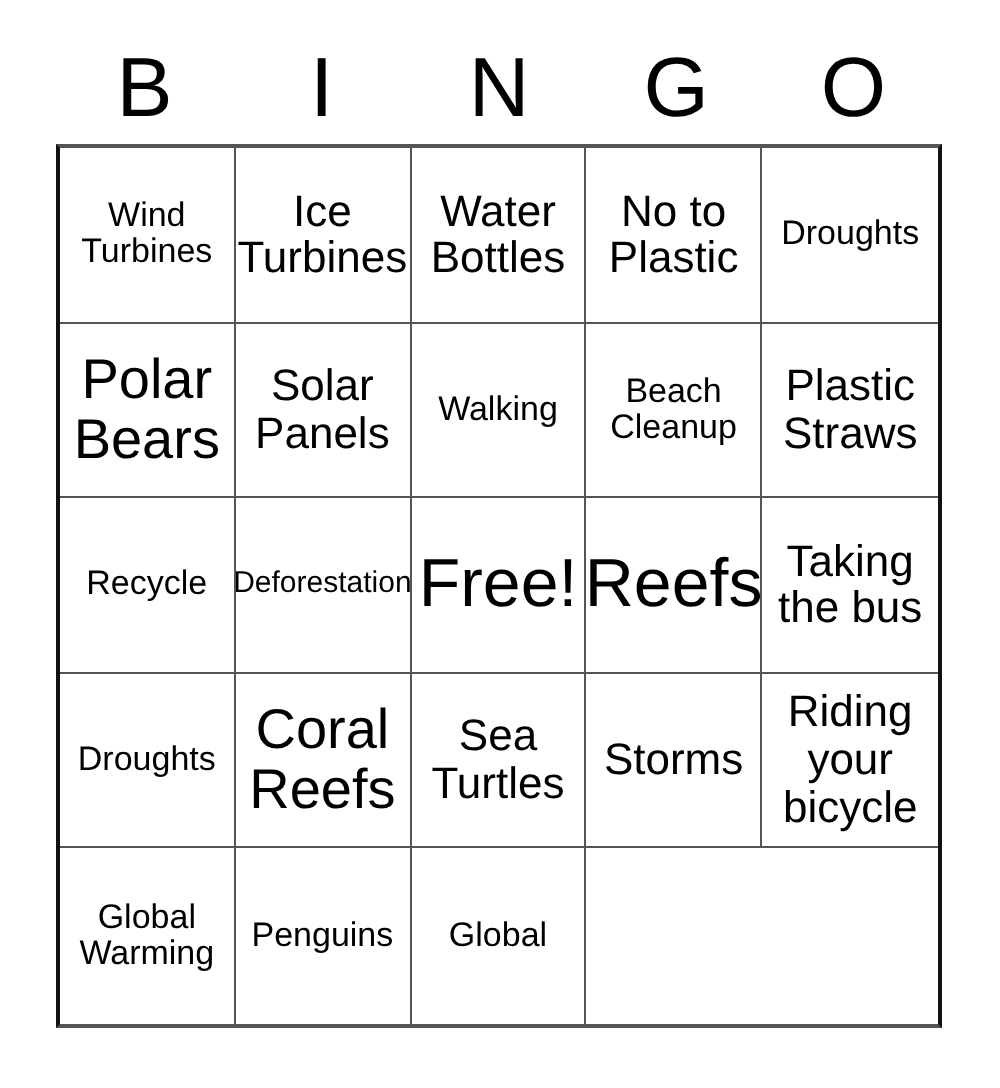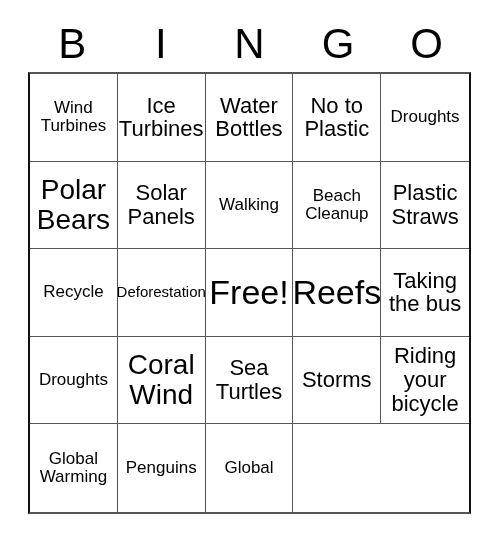--- a/index.html
+++ b/index.html
@@ -164,21 +164,21 @@
 
     <div class="cell">
         <span class="cell-text sz-md">Taking
 the bus</span>
       </div>
     <div class="cell">
         <span class="cell-text sz-sm">Droughts</span>
       </div>
     <div class="cell">
         <span class="cell-text sz-lg">Coral
-Wind</span>
+Reefs</span>
       </div>
     <div class="cell">
         <span class="cell-text sz-md">Sea
 Turtles</span>
       </div>
 
     <div class="cell">
         <span class="cell-text sz-md">Storms</span>
       </div>
     <div class="cell">

